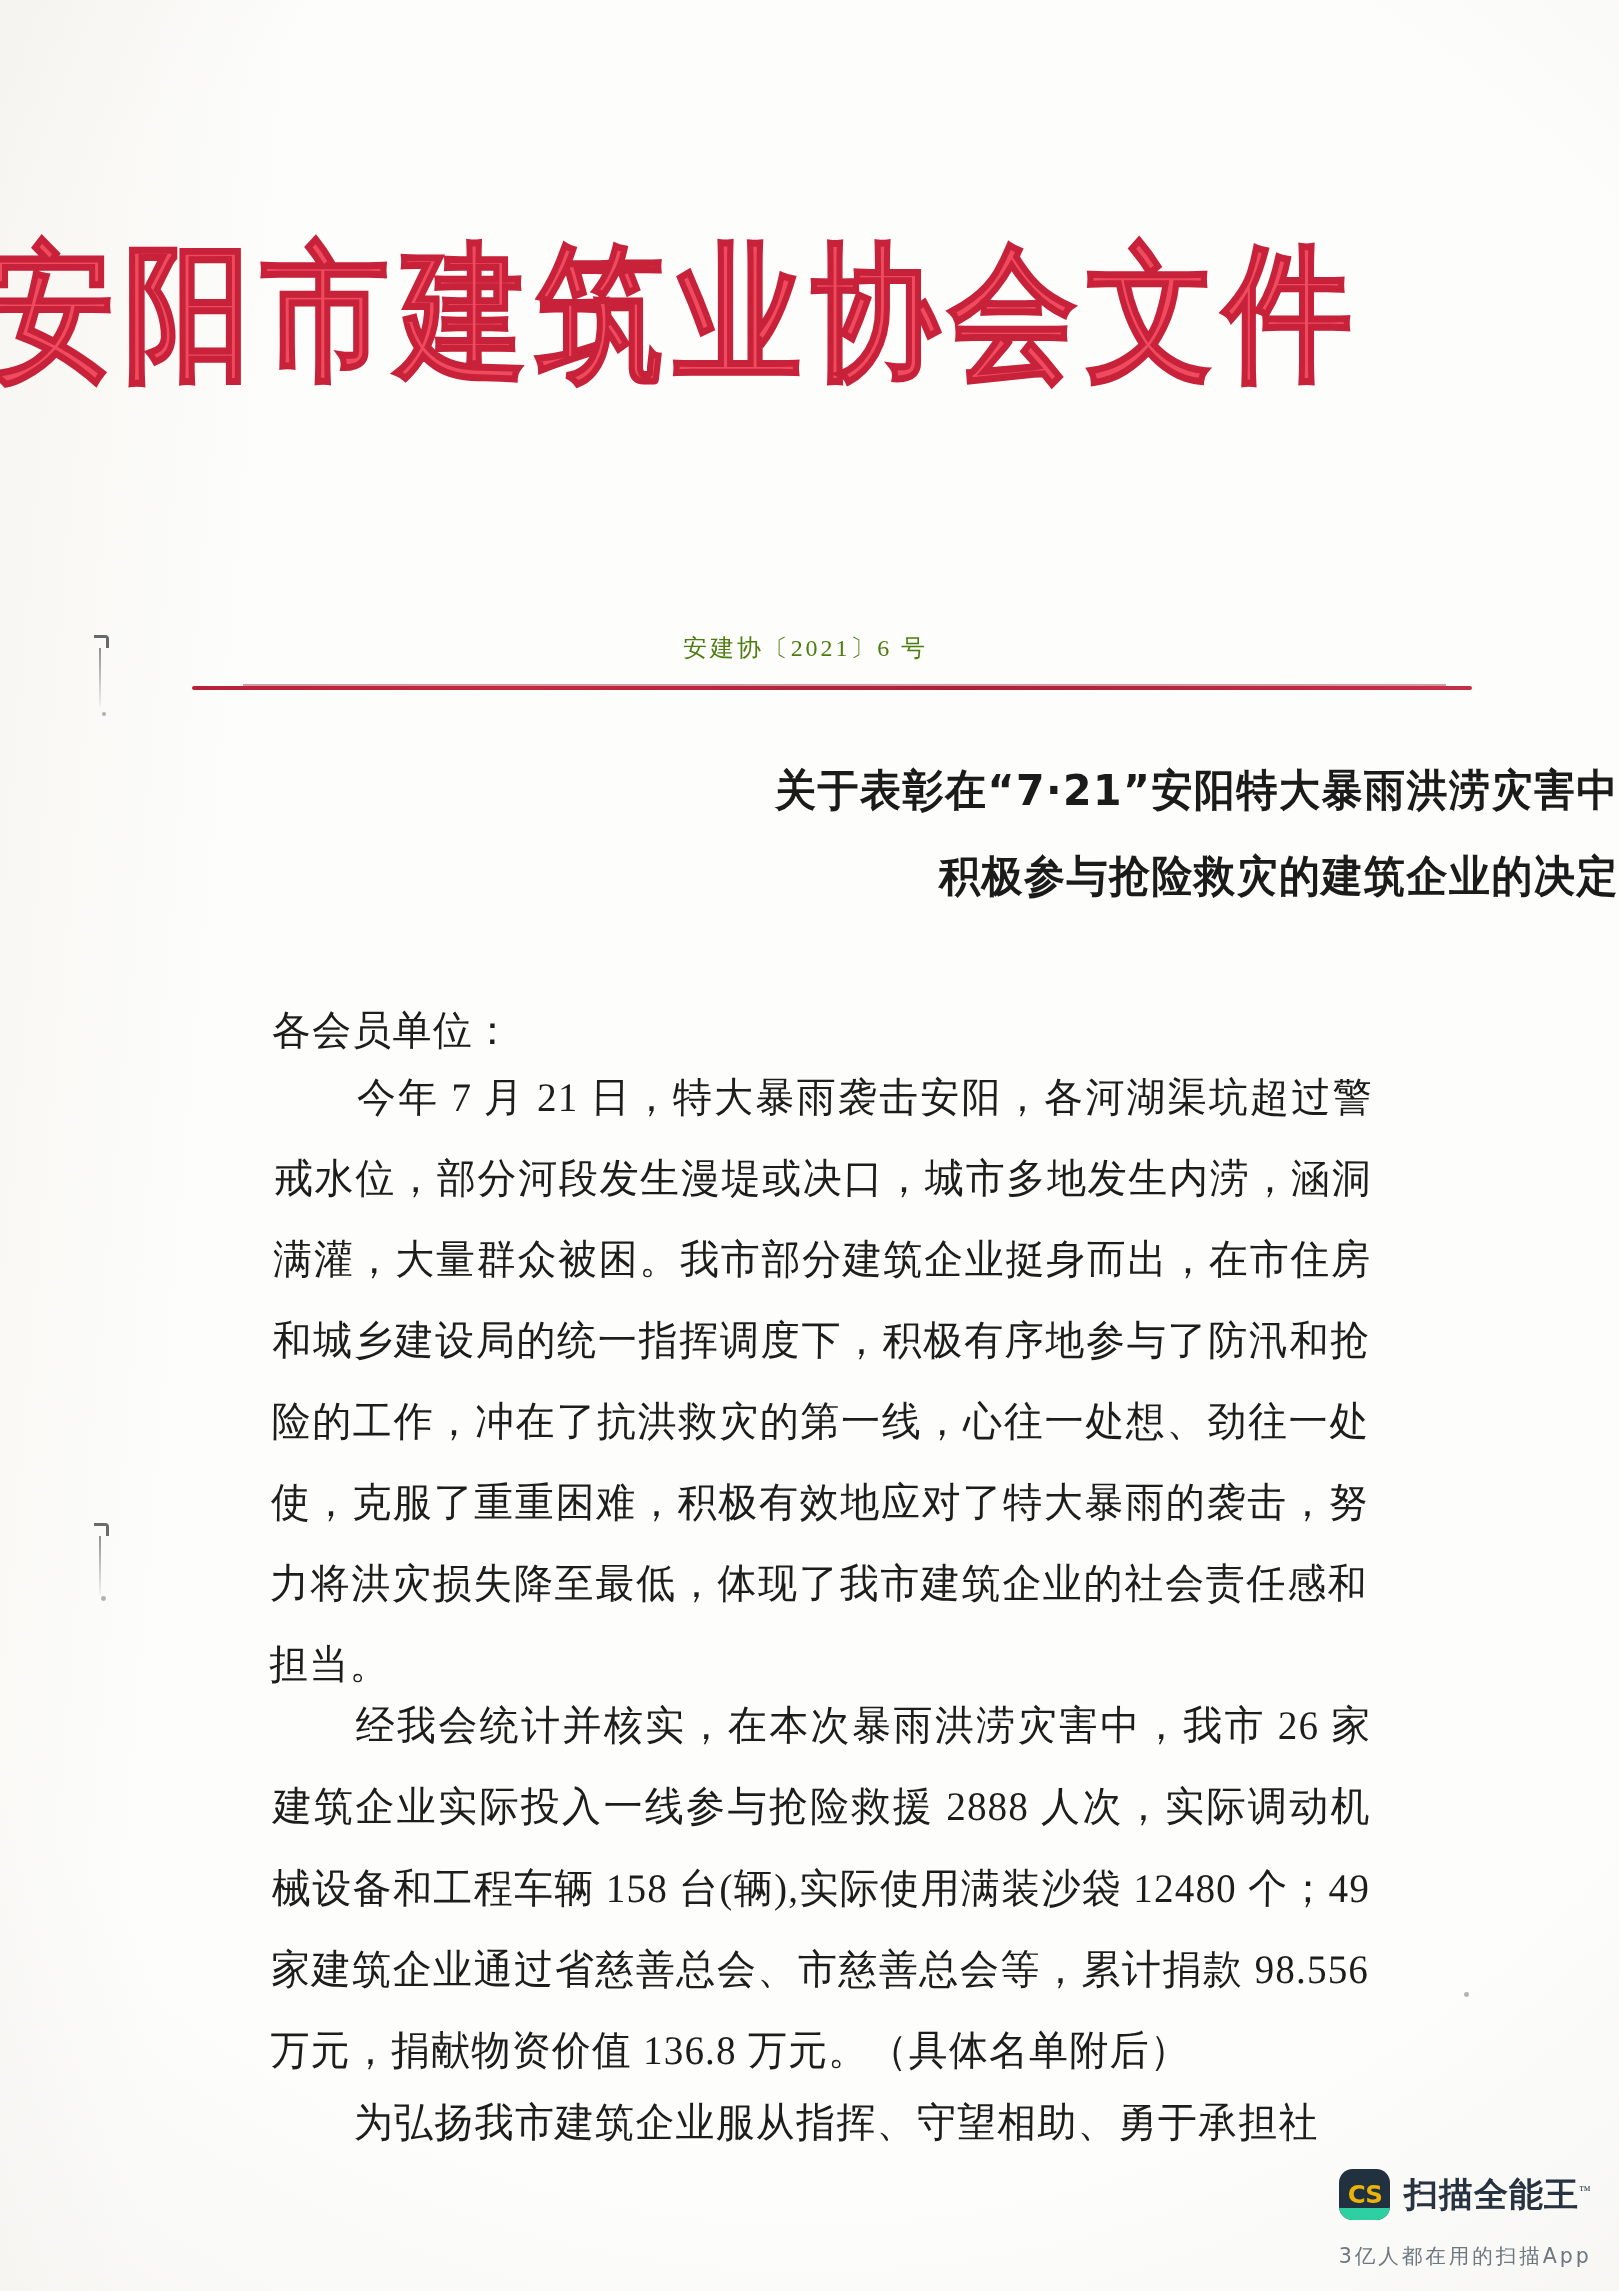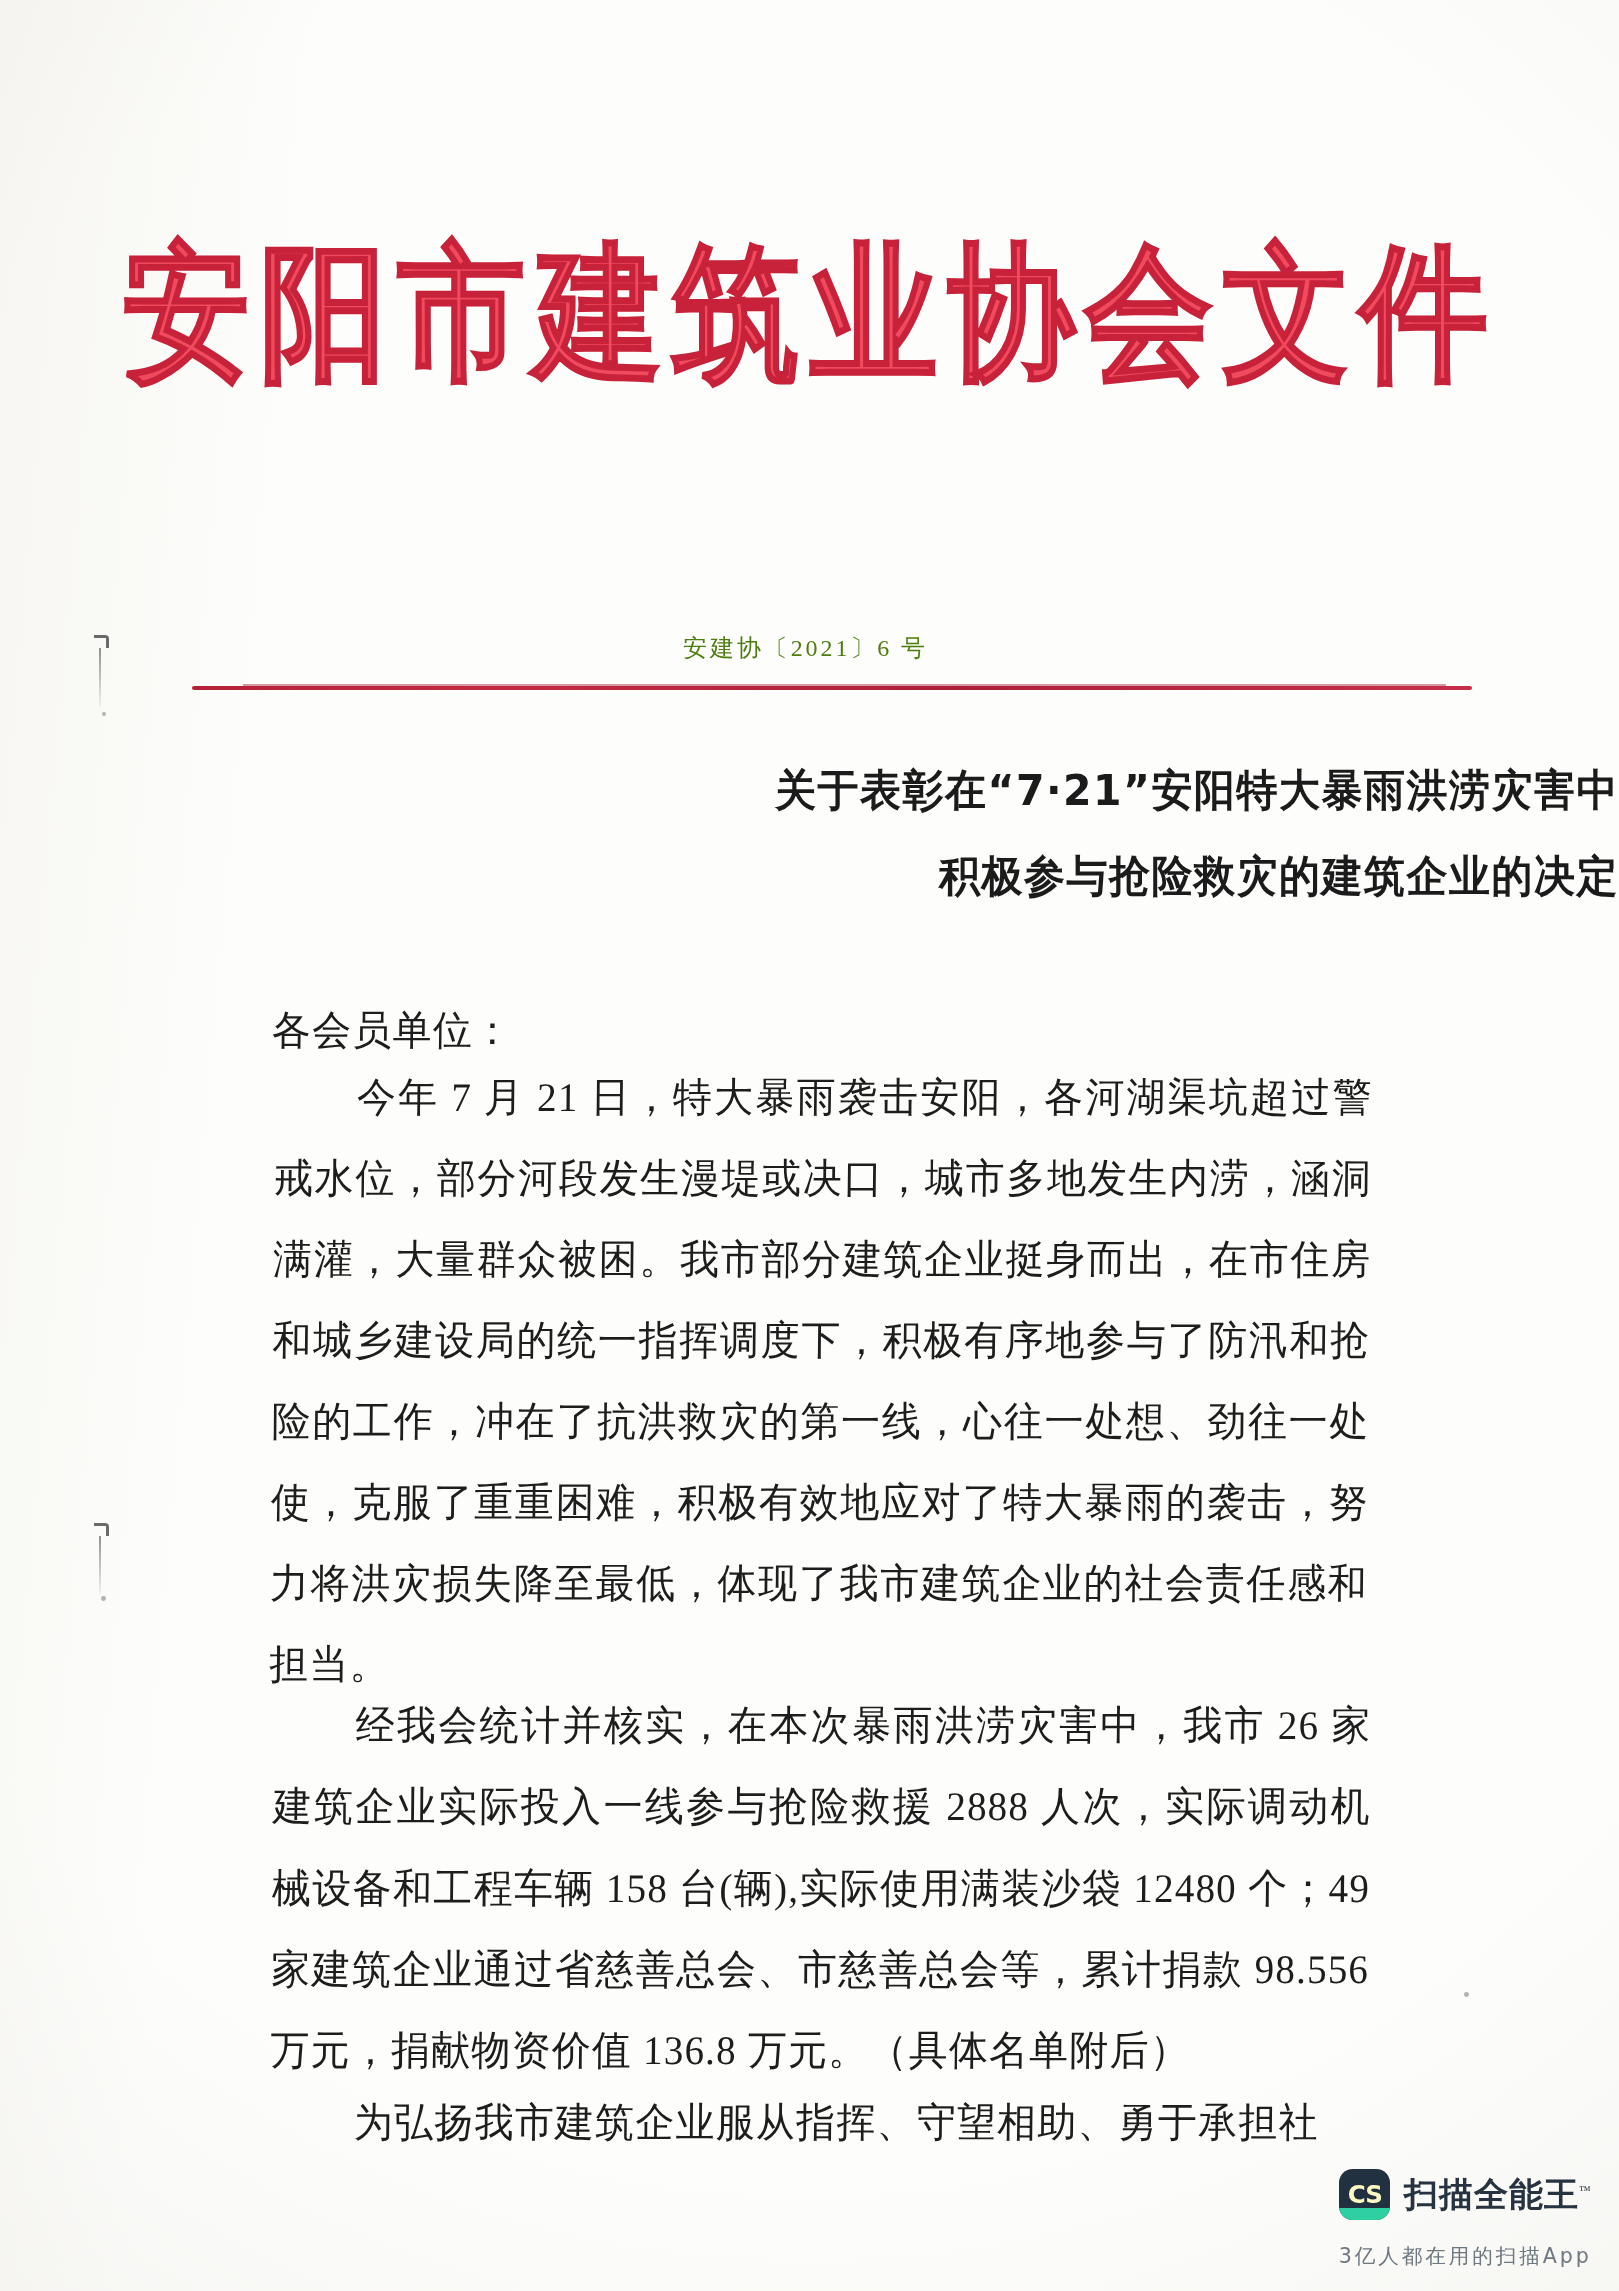--- a/index.html
+++ b/index.html
@@ -30,21 +30,20 @@
       radial-gradient(ellipse 120% 90% at 50% 45%, rgba(255,255,255,0) 55%, rgba(228,226,220,0.55) 100%),
       linear-gradient(95deg, rgba(246,245,241,0.9) 0%, rgba(255,255,255,0) 18%);
   }
 
   
   .masthead {
     position: absolute;
     left: 0;
     right: 0;
     top: 247px;
-    text-align: center;
     white-space: nowrap;
   }
   .masthead-text {
     display: inline-block;
     font-family: "DejaVu Serif", "Liberation Serif", serif;
     font-size: 125px;
     line-height: 1.04;
     letter-spacing: 9.8px;
     font-weight: 700;
     color: #ef4a5e;
@@ -205,21 +204,21 @@
   }
   .wm-logo .teal-bar {
     position: absolute;
     left: 0; right: 0; bottom: 0;
     height: 12.7px;
     background: #2ecfa0;
   }
   .wm-logo .cs {
     position: relative;
     z-index: 2;
-    color: #fef9c3;
+    color: #eab308;
     font-family: "DejaVu Sans", "Liberation Sans", sans-serif;
     font-weight: 700;
     font-size: 24.5px;
     letter-spacing: -1px;
     margin-bottom: 0;
   }
   .wm-name {
     font-family: Liberation Serif, serif;
     font-size: 34px;
     font-weight: 700;

